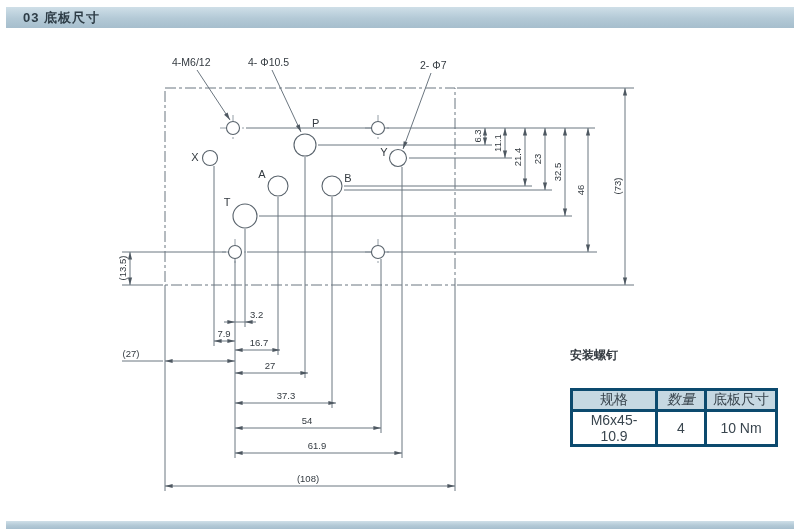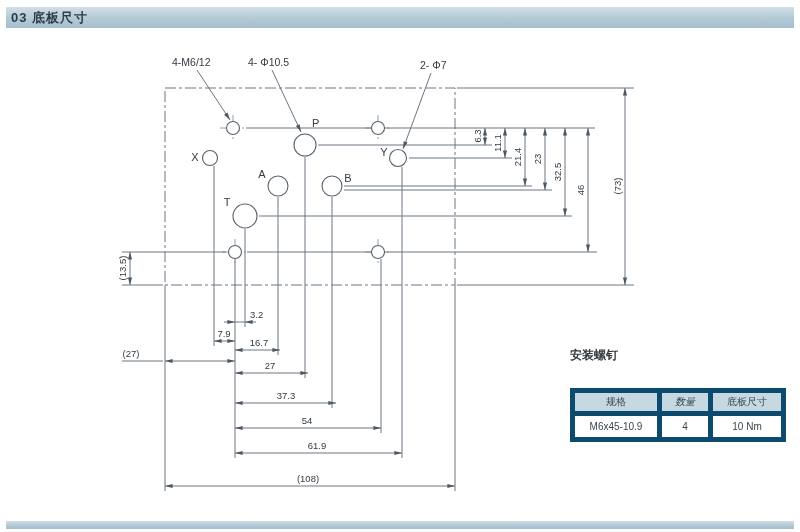--- a/index.html
+++ b/index.html
@@ -1,33 +1,33 @@
 <!DOCTYPE html>
 <html><head>
 <meta charset="utf-8">
 <style>
   html,body{margin:0;padding:0;background:#ffffff;}
   .page{position:relative;width:800px;height:532px;background:#ffffff;font-family:"Liberation Sans",sans-serif;overflow:hidden;}
   .accent-bar{position:absolute;left:6px;right:6px;background:linear-gradient(180deg,#cfdfe8 0%,#b3c9d6 55%,#a6becd 100%);}
   .accent-bar.top{top:7px;height:21px;}
   .accent-bar.bottom{bottom:3px;height:8px;}
-  .bar-title{display:inline-block;padding-left:5px;font-size:13px;font-weight:bold;color:#2e3d47;line-height:21px;letter-spacing:1px;}
+  .bar-title{display:inline-block;padding-left:17px;font-size:13px;font-weight:bold;color:#2e3d47;line-height:21px;letter-spacing:1px;}
   svg.drawing{position:absolute;left:0;top:0;}
   svg .thin{stroke:#6b7680;stroke-width:1;fill:none;}
   svg .phantom{stroke:#6b7680;stroke-width:1;fill:none;stroke-dasharray:11 3 3 3;}
   svg .center{stroke:#7a858f;stroke-width:0.8;fill:none;stroke-dasharray:7 2 2 2;}
   svg .hole{stroke:#59636c;stroke-width:1.1;fill:#ffffff;}
   svg text{fill:#333a40;}
   svg .dim{font-size:9.5px;}
   svg .lbl{font-size:11px;}
   svg .callout{font-size:10.5px;}
   .screw-table{position:absolute;left:570px;top:347px;}
   .screw-table-title{font-size:12px;font-weight:600;color:#333a40;margin-bottom:24px;}
   table.screws{border-collapse:collapse;}
-  table.screws th,table.screws td{border:5px solid #0c4a6e;font-size:10px;font-weight:normal;text-align:center;color:#39454e;padding:0 6px;}
+  table.screws th,table.screws td{border:3px solid #0c4a6e;font-size:14px;font-weight:normal;text-align:center;color:#39454e;padding:0 6px;}
   table.screws th{background:#c6d8e2;height:18px;}
   table.screws td{height:21px;background:#ffffff;margin-top:28px;}
   table.screws .c1{width:70px;}
   table.screws .c2{width:34px;font-style:italic;}
   table.screws .c3{width:56px;}
 </style>
 </head>
 <body>
 
 <div class="page">

